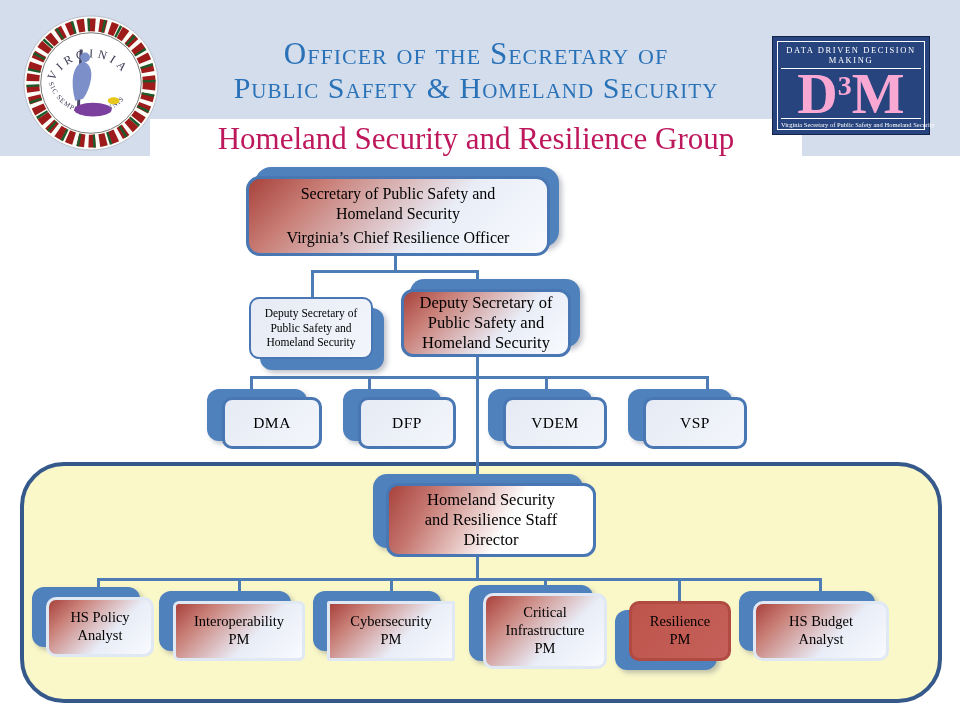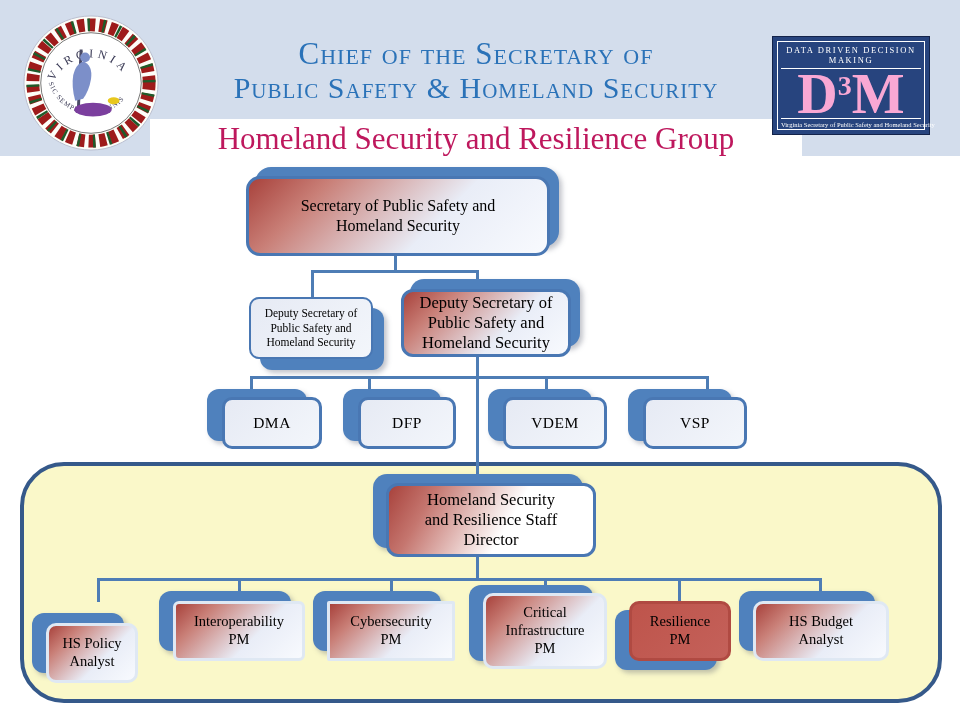--- a/index.html
+++ b/index.html
@@ -57,21 +57,21 @@
   .footnote { position:absolute; left:660px; top:668px; width:250px; text-align:center;
               color:#8B1A10; font-size:17.5px; z-index:3; }
 </style>
 </head>
 <body>
 
 <div id="slide">
 
   <div class="band"></div>
   <div class="title-strip"></div>
-  <div class="hdr-line hdr-1">Chief of the Secretary of</div>
+  <div class="hdr-line hdr-1">Officer of the Secretary of</div>
   <div class="hdr-line hdr-2">Public Safety &amp; Homeland Security</div>
   <div class="band-title">Homeland Security and Resilience Group</div>
 
   <svg class="seal" viewBox="0 0 140 140">
     <circle cx="70" cy="70" r="68" fill="#FDFDF8" stroke="#B9BECF" stroke-width="1"></circle>
     <circle cx="70" cy="70" r="59" fill="none" stroke="#9E1B1B" stroke-width="13" stroke-dasharray="7 4"></circle>
     <circle cx="70" cy="70" r="59" fill="none" stroke="#1E5B2A" stroke-width="13" stroke-dasharray="2.5 13" stroke-dashoffset="5"></circle>
     <circle cx="70" cy="70" r="51" fill="#FFFFFF" stroke="#555" stroke-width=".8"></circle>
     <path id="sealTop" d="M 30 76 A 41 41 0 0 1 110 76" fill="none"></path>
     <text font-size="12" fill="#3A3A55" letter-spacing="4" font-family="Liberation Serif, serif">
@@ -116,20 +116,21 @@
   <div class="cl" style="left:390px;top:578px;width:3px;height:24px"></div>
   <div class="cl" style="left:544px;top:578px;width:3px;height:16px"></div>
   <div class="cl" style="left:678px;top:578px;width:3px;height:24px"></div>
   <div class="cl" style="left:819px;top:578px;width:3px;height:24px"></div>
 
   <div class="node fs16" style="left:246px;top:176px;width:304px;height:80px">
     <div class="bk" style="border-radius:16px;transform:translate(9px,-9px)"></div>
     <div class="bx blue-border grad-red" style="border-radius:14px">
       <div class="tl">Secretary of Public Safety and</div>
       <div class="tl">Homeland Security</div>
+      <div class="tl sub">Virginia’s Chief Resilience Officer</div>
     </div>
   </div>
 
   <div class="node fs12" style="left:249px;top:297px;width:124px;height:62px">
     <div class="bk" style="border-radius:12px;transform:translate(11px,11px)"></div>
     <div class="bx blue-border grad-pale" style="border-radius:10px;border-width:2.5px">
       <div class="tl">Deputy Secretary of</div>
       <div class="tl">Public Safety and</div>
       <div class="tl">Homeland Security</div>
     </div>
@@ -171,21 +172,21 @@
 
   <div class="node fs17" style="left:386px;top:483px;width:210px;height:74px">
     <div class="bk" style="border-radius:14px;transform:translate(-13px,-9px)"></div>
     <div class="bx blue-border grad-red-l" style="border-radius:12px">
       <div class="tl">Homeland Security</div>
       <div class="tl">and Resilience Staff</div>
       <div class="tl">Director</div>
     </div>
   </div>
 
-  <div class="node fs14" style="left:46px;top:623px;width:92px;height:60px">
+  <div class="node fs14" style="left:46px;top:597px;width:108px;height:60px">
     <div class="bk" style="border-radius:12px;transform:translate(-14px,-10px)"></div>
     <div class="bx pale-border grad-red" style="border-radius:10px">
       <div class="tl">HS Policy</div>
       <div class="tl">Analyst</div>
     </div>
   </div>
   <div class="node fs14" style="left:173px;top:601px;width:132px;height:60px">
     <div class="bk" style="border-radius:12px;transform:translate(-14px,-10px)"></div>
     <div class="bx pale-border grad-red" style="border-radius:6px">
       <div class="tl">Interoperability</div>

